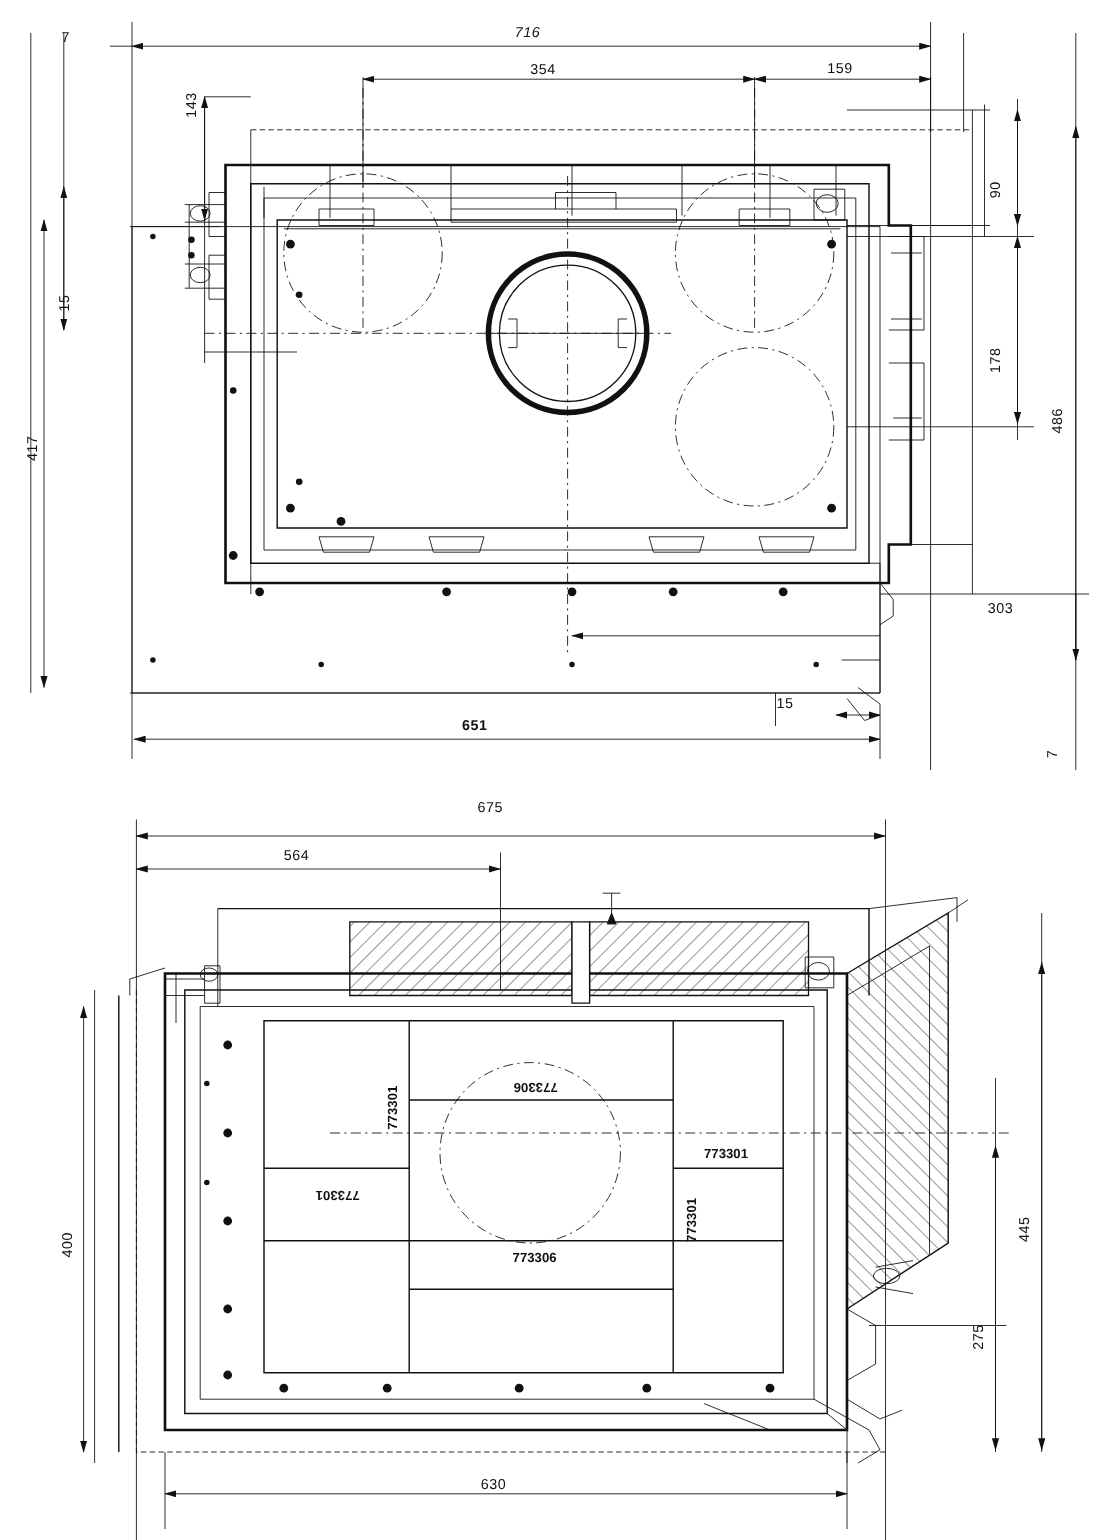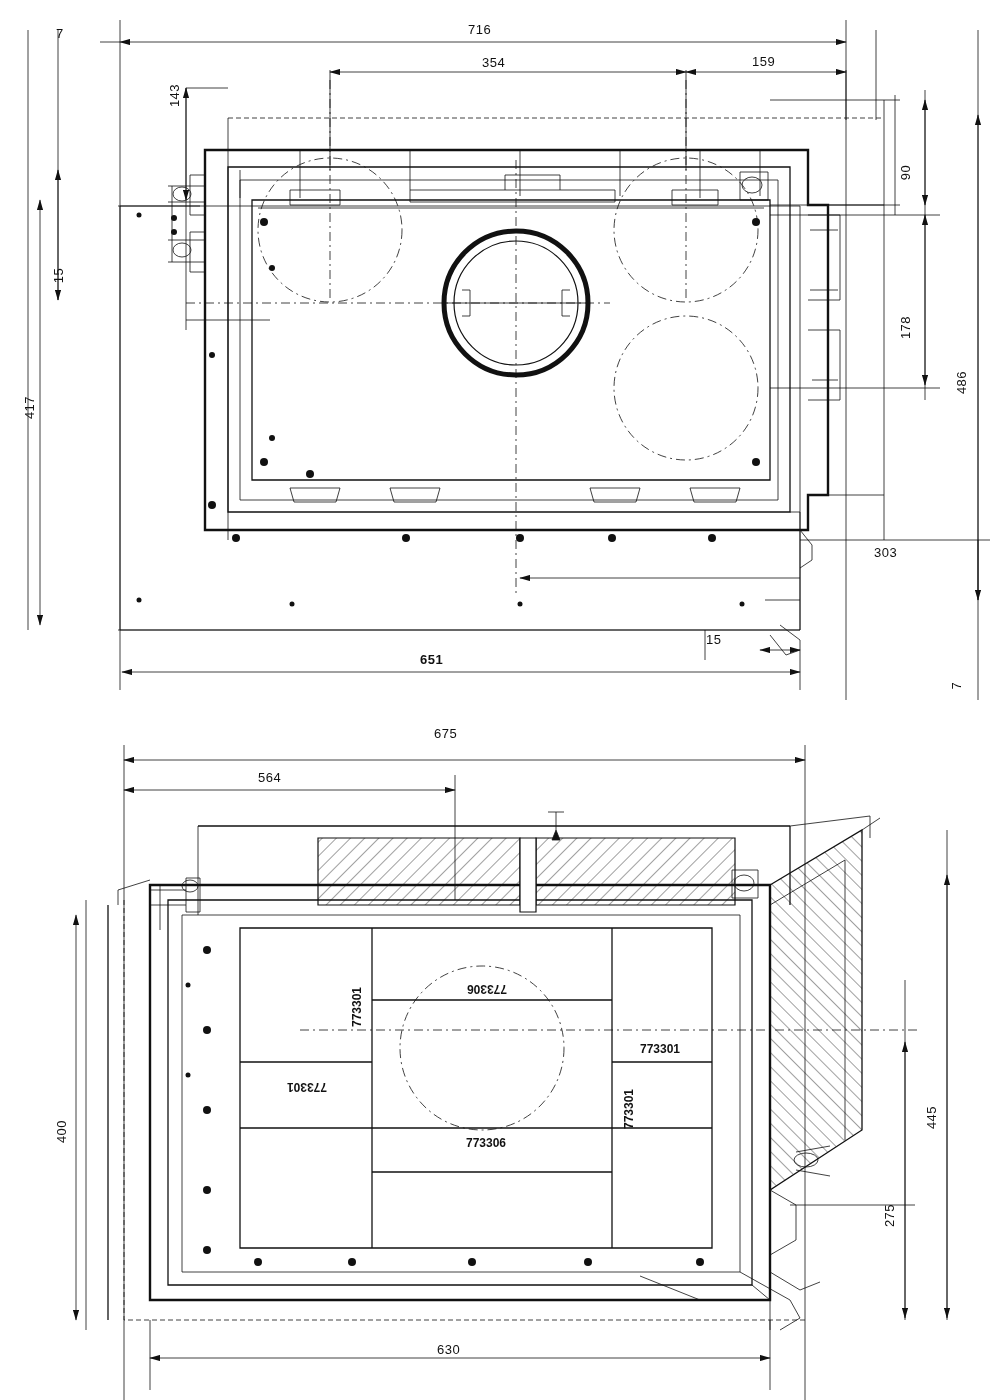--- a/index.html
+++ b/index.html
@@ -319,31 +319,31 @@
       <circle cx="352" cy="1262" r="4"></circle>
       <circle cx="472" cy="1262" r="4"></circle>
       <circle cx="588" cy="1262" r="4"></circle>
       <circle cx="700" cy="1262" r="4"></circle>
       <circle cx="188" cy="985" r="2.5"></circle>
       <circle cx="188" cy="1075" r="2.5"></circle>
     </g>
   </g>
 </svg>
 
-<div class="dim" style="left:468px;top:22px;">716</div>
+<div class="dim" style="left:468px;top:22px;font-style:italic;">716</div>
 <div class="dim" style="left:482px;top:55px;">354</div>
 <div class="dim" style="left:752px;top:54px;">159</div>
 <div class="dim" style="left:56px;top:26px;">7</div>
 <div class="dim vert" style="left:154px;top:88px;width:40px;text-align:center;">143</div>
 <div class="dim vert" style="left:38px;top:268px;width:40px;text-align:center;">15</div>
 <div class="dim vert" style="left:6px;top:400px;width:46px;text-align:center;">417</div>
 <div class="dim vert" style="left:885px;top:165px;width:40px;text-align:center;">90</div>
 <div class="dim vert" style="left:885px;top:320px;width:40px;text-align:center;">178</div>
 <div class="dim vert" style="left:938px;top:375px;width:46px;text-align:center;">486</div>
-<div class="dim" style="left:874px;top:545px;">303</div>
+<div class="dim" style="left:898px;top:545px;">303</div>
 <div class="dim" style="left:420px;top:652px;font-weight:bold;">651</div>
 <div class="dim" style="left:706px;top:632px;">15</div>
 <div class="dim vert" style="left:936px;top:678px;width:40px;text-align:center;">7</div>
 
 <div class="dim" style="left:434px;top:726px;">675</div>
 <div class="dim" style="left:258px;top:770px;">564</div>
 <div class="dim vert" style="left:38px;top:1124px;width:46px;text-align:center;">400</div>
 <div class="dim vert" style="left:908px;top:1110px;width:46px;text-align:center;">445</div>
 <div class="dim vert" style="left:866px;top:1208px;width:46px;text-align:center;">275</div>
 <div class="dim" style="left:437px;top:1342px;">630</div>

